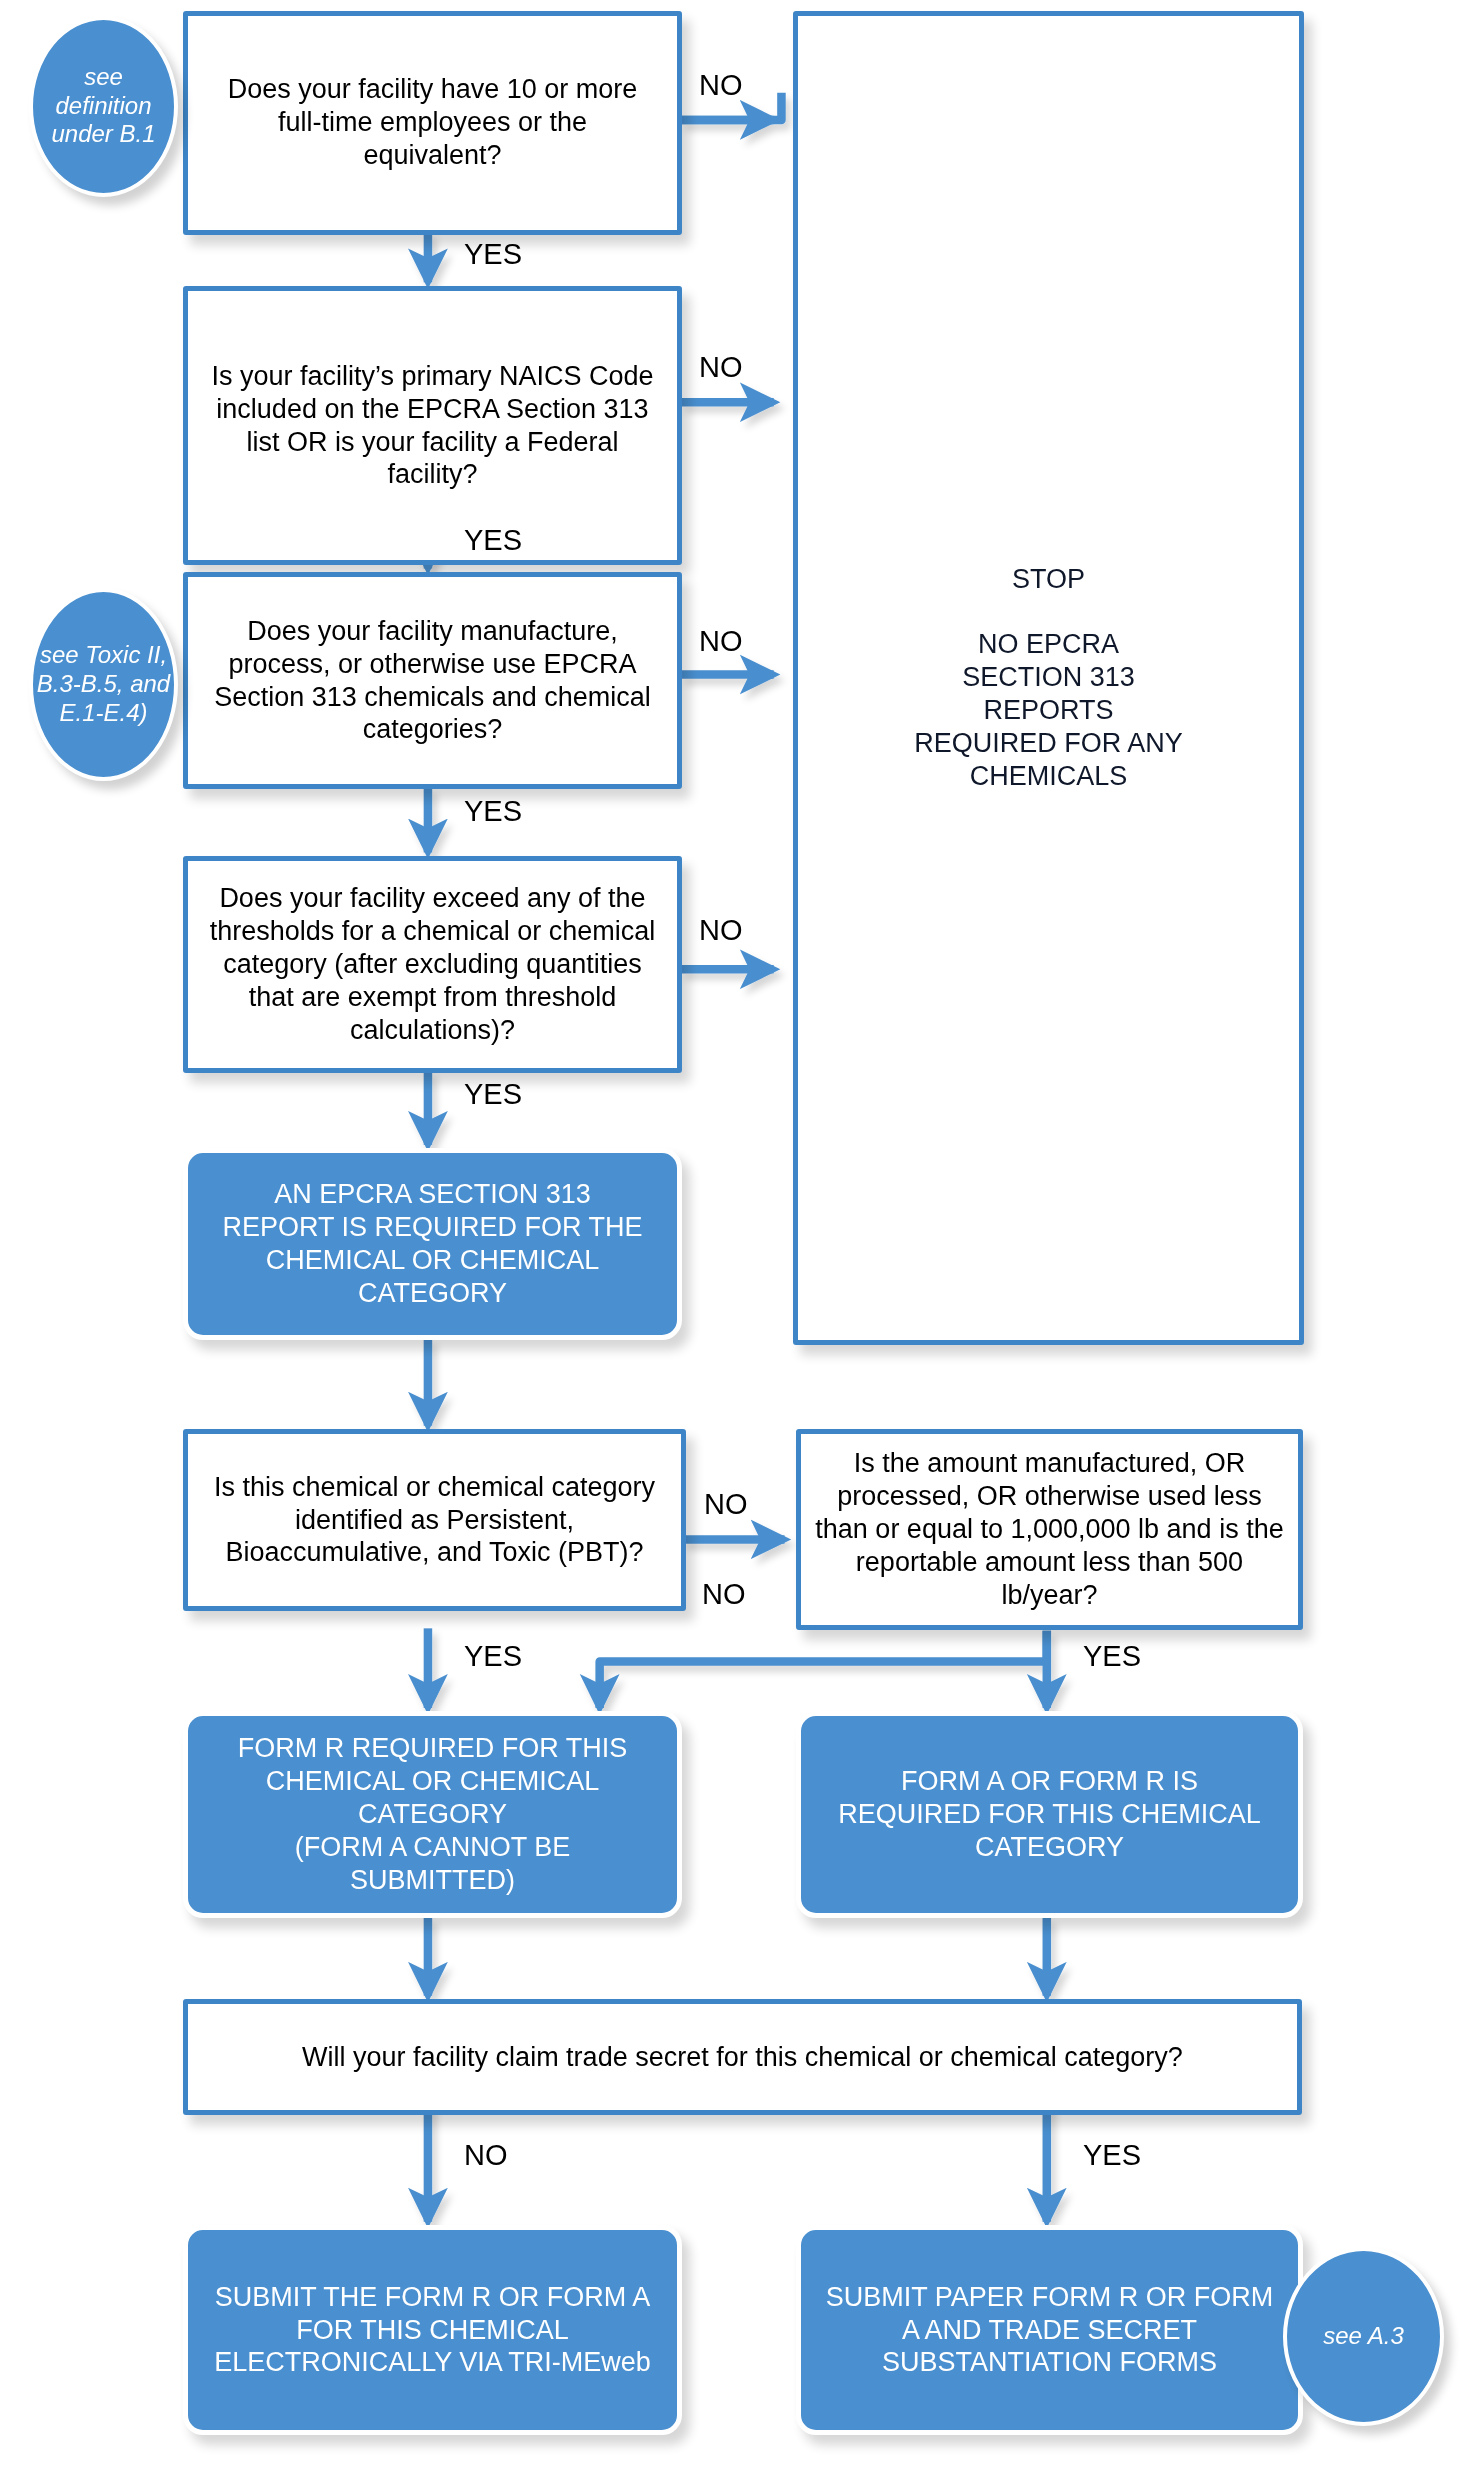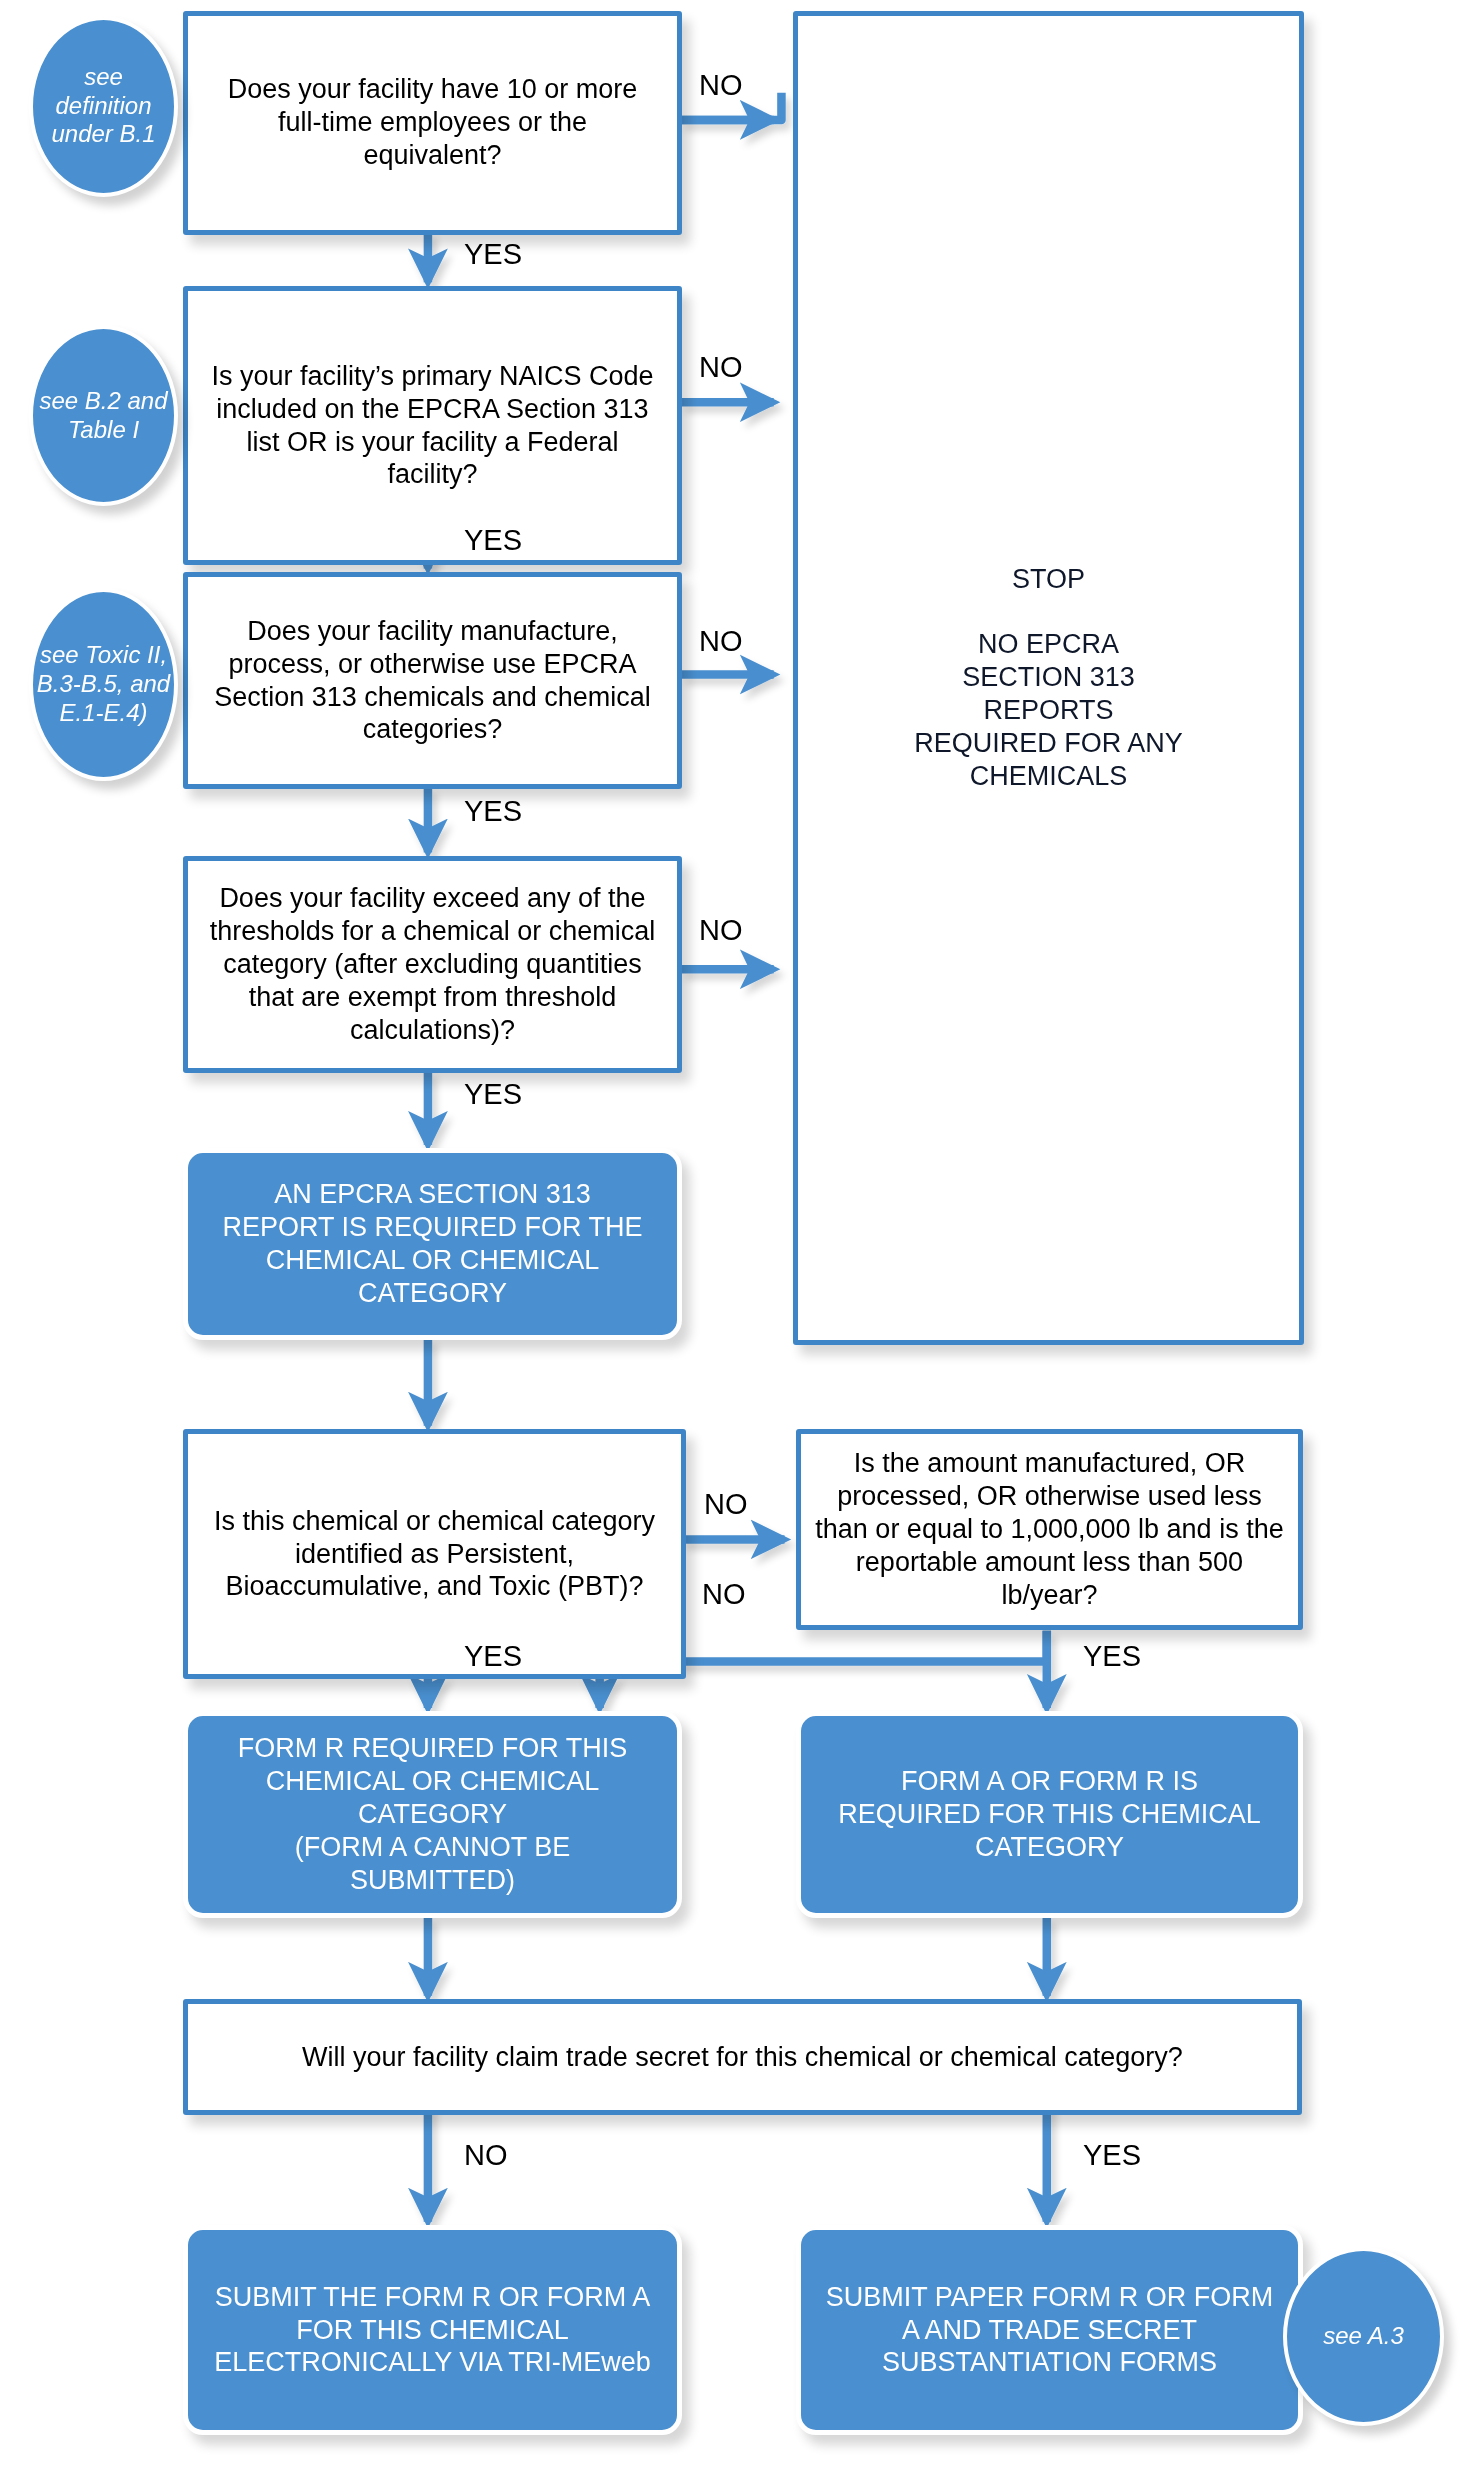--- a/index.html
+++ b/index.html
@@ -158,41 +158,39 @@
   <div class="stopbox node" style="left:793px; top:10.8px; width:511px; height:1334px; padding:18.6px;">STOP
 
 NO EPCRA
 SECTION 313
 REPORTS
 REQUIRED FOR ANY
 CHEMICALS</div>
 
   <div class="node terminal" style="left:183px; top:1148px; width:499px; height:192px; padding:15.5px 28px;">AN EPCRA SECTION 313 REPORT IS REQUIRED FOR THE CHEMICAL OR CHEMICAL CATEGORY</div>
 
-  <div class="node question" style="left:183px; top:1429px; width:503px; height:250px; padding:14px 22px;">Is this chemical or chemical category identified as Persistent, Bioaccumulative, and Toxic (PBT)?</div>
+  <div class="node question" style="left:183px; top:1429px; width:503px; height:182px; padding:14px 22px;">Is this chemical or chemical category identified as Persistent, Bioaccumulative, and Toxic (PBT)?</div>
 
   <div class="node question" style="left:796px; top:1429px; width:507px; height:201px; padding:12.4px 14px;">Is the amount manufactured, OR processed, OR otherwise used less than or equal to 1,000,000 lb and is the reportable amount less than 500 lb/year?</div>
 
   <div class="node terminal" style="left:183px; top:1711px; width:499px; height:207px; padding:14px 23px;">FORM R REQUIRED FOR THIS CHEMICAL OR CHEMICAL CATEGORY
 (FORM A CANNOT BE SUBMITTED)</div>
 
   <div class="node terminal" style="left:796px; top:1711px; width:507px; height:207px; padding:14px 31px;">FORM A OR FORM R IS REQUIRED FOR THIS CHEMICAL CATEGORY</div>
 
   <div class="node question" style="left:183px; top:1999px; width:1119px; height:116px; padding:7.7px 23px;">Will your facility claim trade secret for this chemical or chemical category?</div>
 
   <div class="node terminal" style="left:183px; top:2225px; width:499px; height:210px; padding:14px 26px;">SUBMIT THE FORM R OR FORM A FOR THIS CHEMICAL ELECTRONICALLY VIA TRI-MEweb</div>
 
   <div class="node terminal" style="left:796px; top:2225px; width:507px; height:210px; padding:14px 23px;">SUBMIT PAPER FORM R OR FORM A AND TRADE SECRET SUBSTANTIATION FORMS</div>
 
   <div class="bubble" style="left:29px; top:15.5px; width:149px; height:181px;">see
 definition
 under B.1</div>
 
-  <div class="bubble" style="left:29px; top:325px; width:149px; height:181px;">see B.2 and
-Table I</div>
 
   <div class="bubble" style="left:29px; top:588px; width:149px; height:193px;">see Toxic II,
 B.3-B.5, and
 E.1-E.4)</div>
 
   <div class="bubble" style="left:1283px; top:2247px; width:161px; height:179px;">see A.3</div>
 
   <div class="edge-label" style="left:699px;  top:71px;">NO</div>
   <div class="edge-label" style="left:464px;  top:240px;">YES</div>
 

